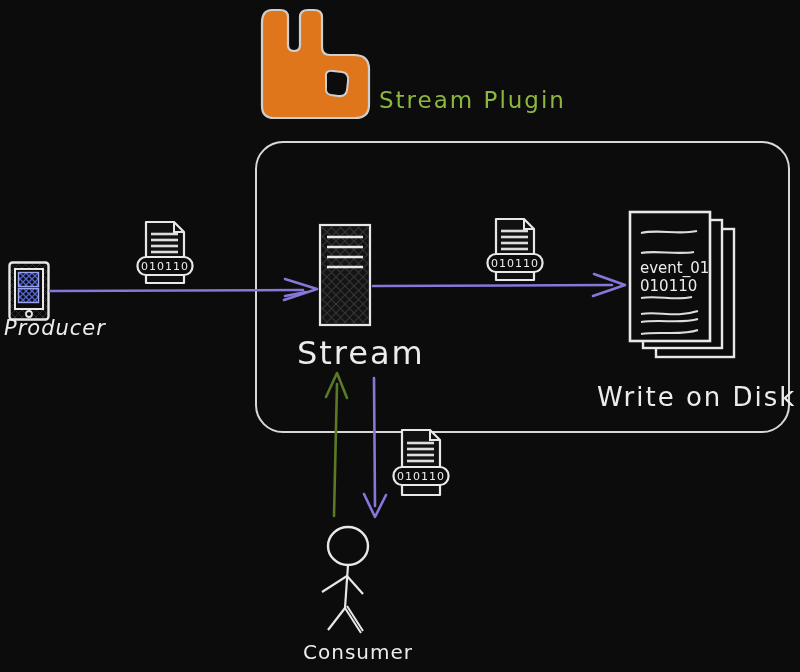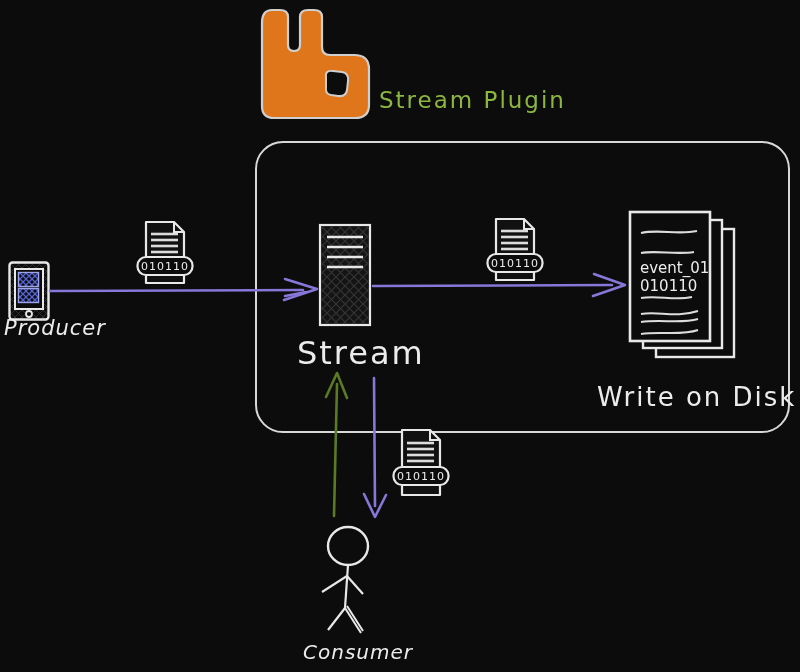--- a/index.html
+++ b/index.html
@@ -5,21 +5,21 @@
   html,body{margin:0;padding:0;background:#0c0c0c;}
   .canvas{position:relative;width:800px;height:672px;background:#0c0c0c;overflow:hidden;
           font-family:"DejaVu Sans","Liberation Sans",sans-serif;color:#ececec;}
   .abs{position:absolute;}
   .label{color:#ececec;white-space:nowrap;letter-spacing:1px;}
   .title-label{color:#8cb63f;font-size:23px;letter-spacing:2px;}
   .lbl-producer{left:4px;top:316px;font-size:21px;font-style:italic;}
   .lbl-stream{left:297px;top:334px;font-size:32px;letter-spacing:2px;}
   .lbl-disk{left:597px;top:382px;font-size:26px;letter-spacing:2px;}
   .lbl-index{left:234px;top:446px;font-size:22px;}
-  .lbl-consumer{left:303px;top:640px;font-size:20px;letter-spacing:1px;font-style:italic;}
+  .lbl-consumer{left:303px;top:640px;font-size:20px;letter-spacing:1px;}
   .plugin-box{left:255px;top:141px;width:531px;height:288px;border:2px solid #d8d8d8;border-radius:28px;}
   svg text{font-family:"DejaVu Sans","Liberation Sans",sans-serif;fill:#ececec;}
 </style>
 </head>
 <body>
 
 <div class="canvas">
 
   <svg class="abs" style="left:252px;top:5px;" width="122" height="118" viewBox="0 0 122 118">
     <path d="M10,18 Q10,5 20,5 L28,5 Q36,5 36,12 L36,40 Q36,46 42,46 Q48,46 48,40 L48,12 Q48,5 56,5

